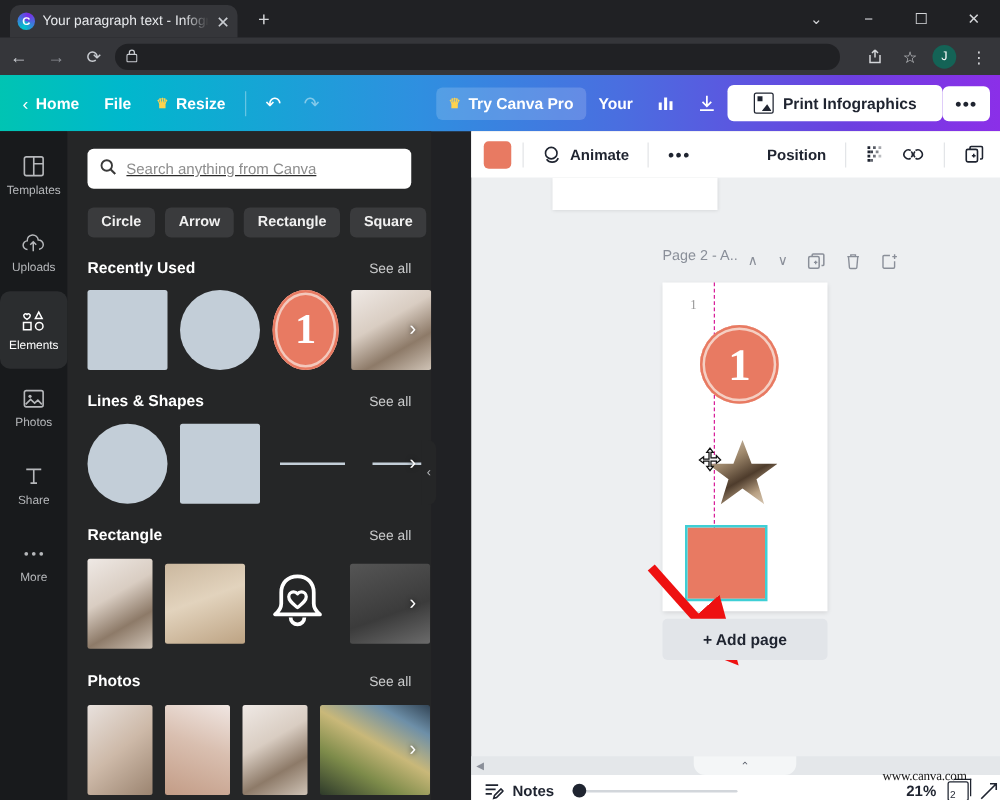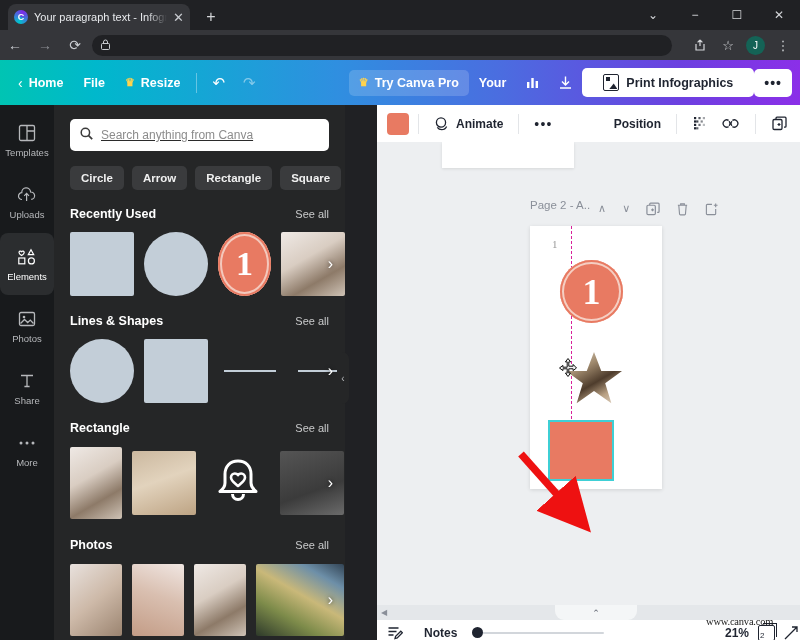--- a/index.html
+++ b/index.html
@@ -234,21 +234,21 @@
   }
   .hs-tab {
     position:absolute; left:178px; top:0; width:82px; height:15px; background:#f4f6f7;
     border-radius:0 0 9px 9px; display:flex; align-items:center; justify-content:center;
     color:#5a5f6b; font-size:9px;
   }
   .statusbar {
     position:absolute; left:0; top:515px; width:455px; height:25px; background:#fff;
     display:flex; align-items:center; padding:0 10px; gap:9px;
   }
-  .notes { display:flex; align-items:center; gap:21px; color:#1f2430; font-size:12px; font-weight:bold; }
+  .notes { display:flex; align-items:center; gap:7px; color:#1f2430; font-size:12px; font-weight:bold; }
   .zoom-slider { position:relative; width:132px; height:14px; display:flex; align-items:center; margin-left:6px; }
   .zs-track { width:132px; height:2px; background:#d2d6db; border-radius:2px; }
   .zs-knob { position:absolute; left:0; width:11px; height:11px; border-radius:50%; background:#1f2430; }
   .zoomval { color:#1f2430; font-size:12px; font-weight:bold; margin-left:auto; }
   .pagecount {
     width:17px; height:16px; border:1.3px solid #1f2430; border-radius:2px; position:relative;
     font-size:8px; color:#1f2430; display:flex; align-items:flex-end; justify-content:flex-start; padding-left:1px;
   }
   .pagecount::after {
     content:""; position:absolute; right:-3px; top:-3px; width:13px; height:13px;
@@ -582,20 +582,21 @@
             <path d="M0,0 L7,3.5 L0,7 z" fill="#ee1111"></path>
           </marker>
         </defs>
         <line x1="144" y1="312" x2="185" y2="358" stroke="#ee1111" stroke-width="7.5" marker-end="url(#rah)"></line>
       </svg>
 
       <svg class="move-cursor" viewBox="0 0 22 22">
         <path d="M11 1.5l2.6 3.4h-1.8v4.3h4.3V7.4L19.5 11l-3.4 2.6v-1.8h-4.3v4.3h1.8L11 19.5l-2.6-3.4h1.8v-4.3H5.9v1.8L2.5 11l3.4-2.6v1.8h4.3V4.9H8.4z" fill="#f2f2f2" stroke="#111" stroke-width="1"></path>
       </svg>
 
+      <div class="addpage">+ Add page</div>
 
       <div class="vscroll">
         <div class="thumbv"></div>
         <div class="caret">▼</div>
       </div>
     </div>
 
     <div class="hscrollbar">
       <span>◀</span>
       <span>▶</span>

